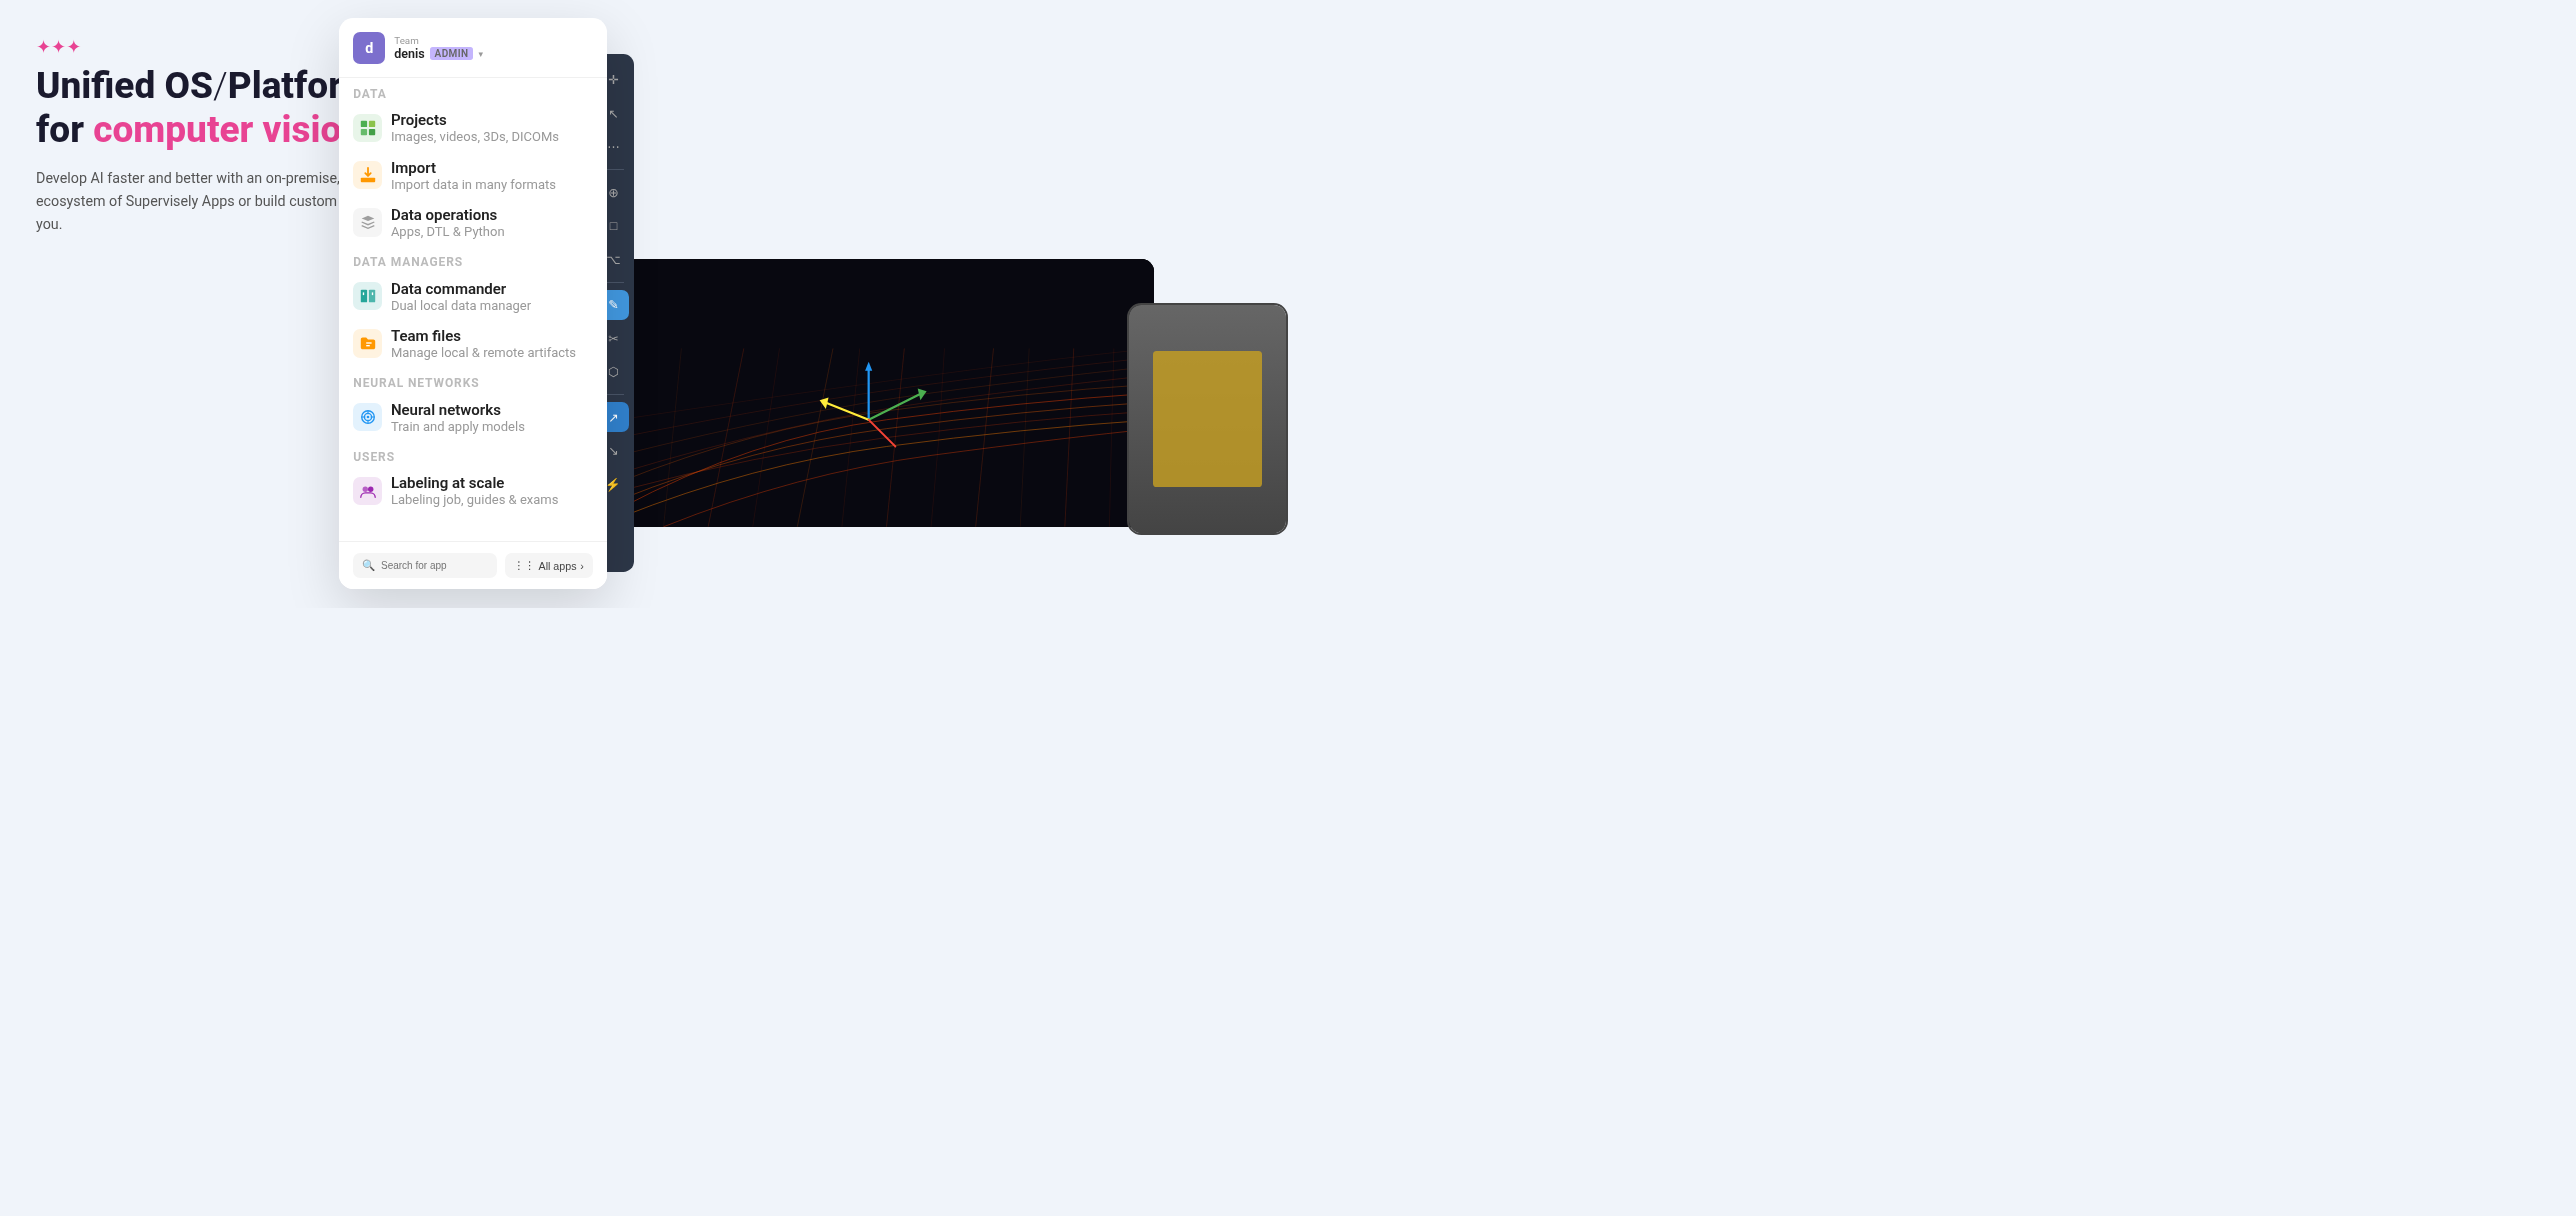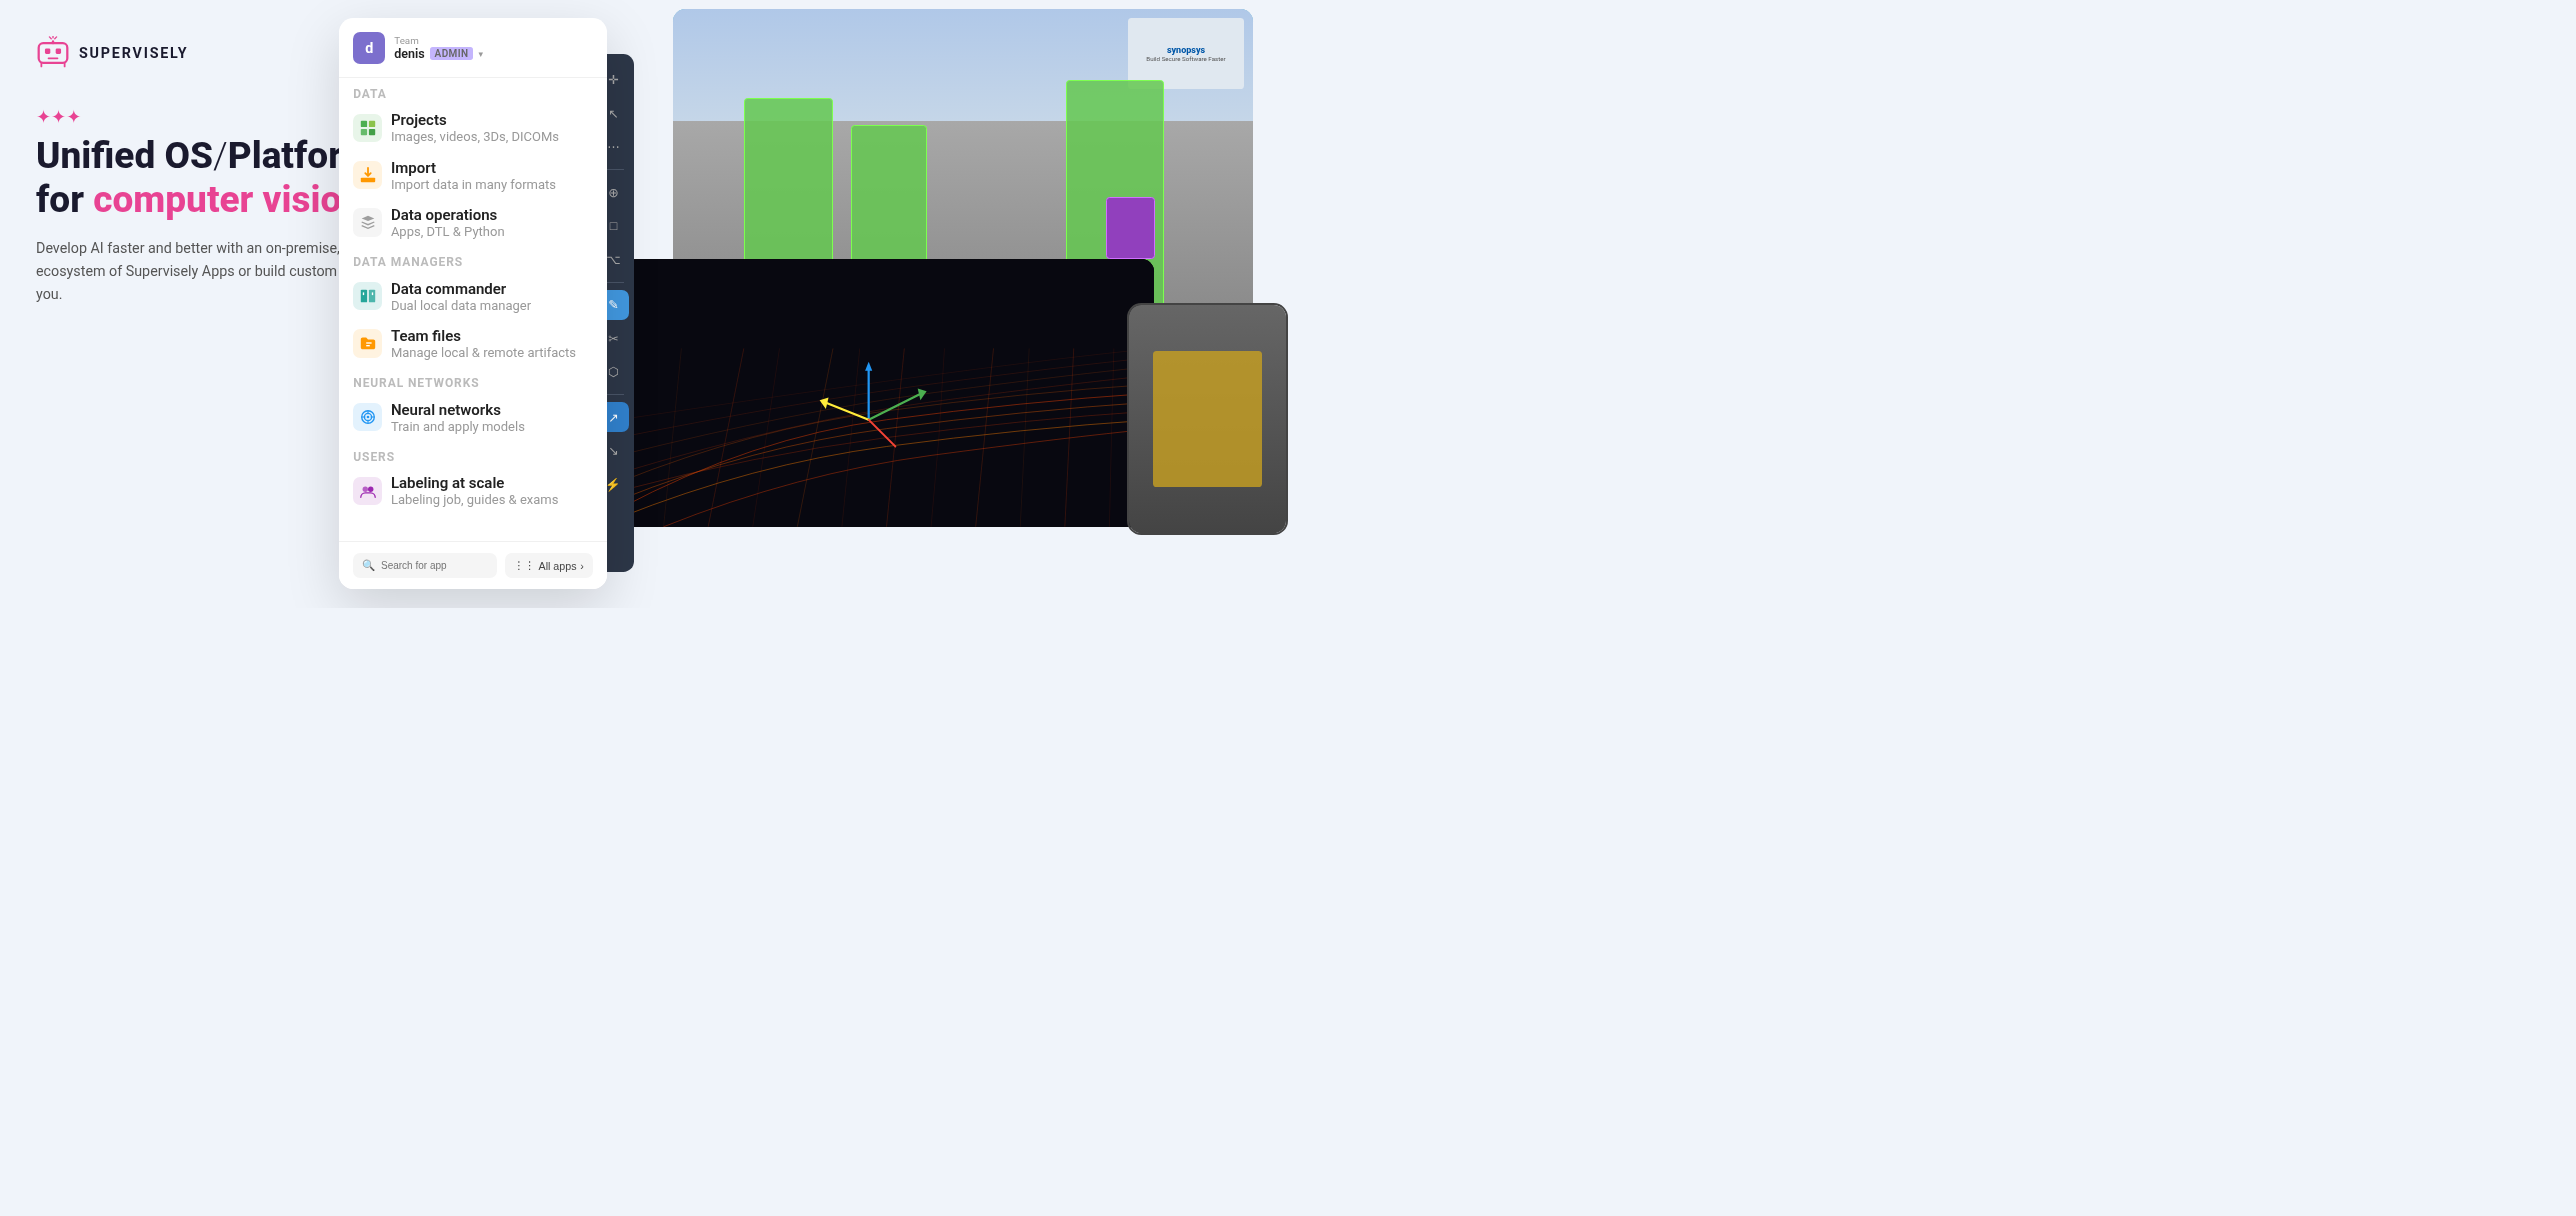--- a/index.html
+++ b/index.html
@@ -406,37 +406,20 @@
       width: 100%;
       height: 100%;
       background: #0a0a0a;
       position: relative;
     }
   </style>
 </head>
 <body>
 
 <div class="left-section">
-  <div class="logo-area">
-
-    <svg class="logo-icon" viewBox="0 0 38 38" fill="none" xmlns="http://www.w3.org/2000/svg">
-      <rect x="3" y="8" width="32" height="22" rx="5" fill="none" stroke="#e84393" stroke-width="2.5"></rect>
-      <rect x="10" y="14" width="6" height="6" rx="1.5" fill="#e84393"></rect>
-      <rect x="22" y="14" width="6" height="6" rx="1.5" fill="#e84393"></rect>
-      <line x1="14" y1="25" x2="24" y2="25" stroke="#e84393" stroke-width="2" stroke-linecap="round"></line>
-      <line x1="19" y1="6" x2="19" y2="8" stroke="#e84393" stroke-width="2.5" stroke-linecap="round"></line>
-      <line x1="6" y1="30" x2="6" y2="34" stroke="#e84393" stroke-width="2" stroke-linecap="round"></line>
-      <line x1="32" y1="30" x2="32" y2="34" stroke="#e84393" stroke-width="2" stroke-linecap="round"></line>
-
-      <line x1="17" y1="3" x2="15" y2="1" stroke="#e84393" stroke-width="1.5" stroke-linecap="round"></line>
-      <line x1="19" y1="2" x2="19" y2="0" stroke="#e84393" stroke-width="1.5" stroke-linecap="round"></line>
-      <line x1="21" y1="3" x2="23" y2="1" stroke="#e84393" stroke-width="1.5" stroke-linecap="round"></line>
-    </svg>
-    <span class="logo-text">SUPERVISELY</span>
-  </div>
 
   <div class="sparkle">✦✦✦</div>
 
   <h1 class="headline">
     <span>Unified OS</span><span class="slash">/</span><span>Platform</span><br>
     <span>for </span><span class="highlight">computer vision</span>
   </h1>
 
   <p class="subtext">Develop AI faster and better with an on-premise, enterprise-grade ecosystem of Supervisely Apps or build custom solutions just for you.</p>
 </div>
@@ -595,43 +578,20 @@
   <div class="toolbar-btn" title="Cut">✂</div>
   <div class="toolbar-btn" title="Polygon">⬡</div>
   <div class="toolbar-divider"></div>
   <div class="toolbar-btn active2" title="Smart">↗</div>
   <div class="toolbar-btn" title="Measure">↘</div>
   <div class="toolbar-btn" title="Magic">⚡</div>
 </div>
 
 <div class="image-panel">
 
-  <div class="street-img">
-    <div class="street-scene-bg">
-
-      <div style="position:absolute;top:0;left:0;right:0;height:40%;background:linear-gradient(180deg,#b0c8e8 0%,#c8d8e8 100%);"></div>
-
-      <div style="position:absolute;top:35%;left:0;right:0;bottom:0;background:linear-gradient(180deg,#a8a8a8 0%,#888 100%);"></div>
-
-      <div style="position:absolute;top:9px;right:9px;width:116px;height:71px;background:#e0e8f0;border-radius:3.6px;display:flex;flex-direction:column;align-items:center;justify-content:center;">
-        <div style="font-size:9px;font-weight:800;color:#0057a8;">synopsys</div>
-        <div style="font-size:6.2px;color:#555;text-align:center;">Build Secure Software Faster</div>
-      </div>
-
-      <div class="green-person p1"></div>
-
-      <div class="green-person p2"></div>
-
-      <div class="green-person p3"></div>
-
-      <div class="purple-backpack"></div>
-
-      <div class="dog-shape"></div>
-    </div>
-  </div>
 
   <div class="lidar-img">
     <div class="lidar-scene">
       <svg width="100%" height="100%" viewBox="0 0 600 300">
 
         <rect width="600" height="300" fill="#080810"></rect>
 
         <g opacity="0.8">
 
           <path d="M0 280 Q150 200 300 180 Q450 160 600 150" stroke="#ff4500" stroke-width="1" fill="none" opacity="0.6"></path>

